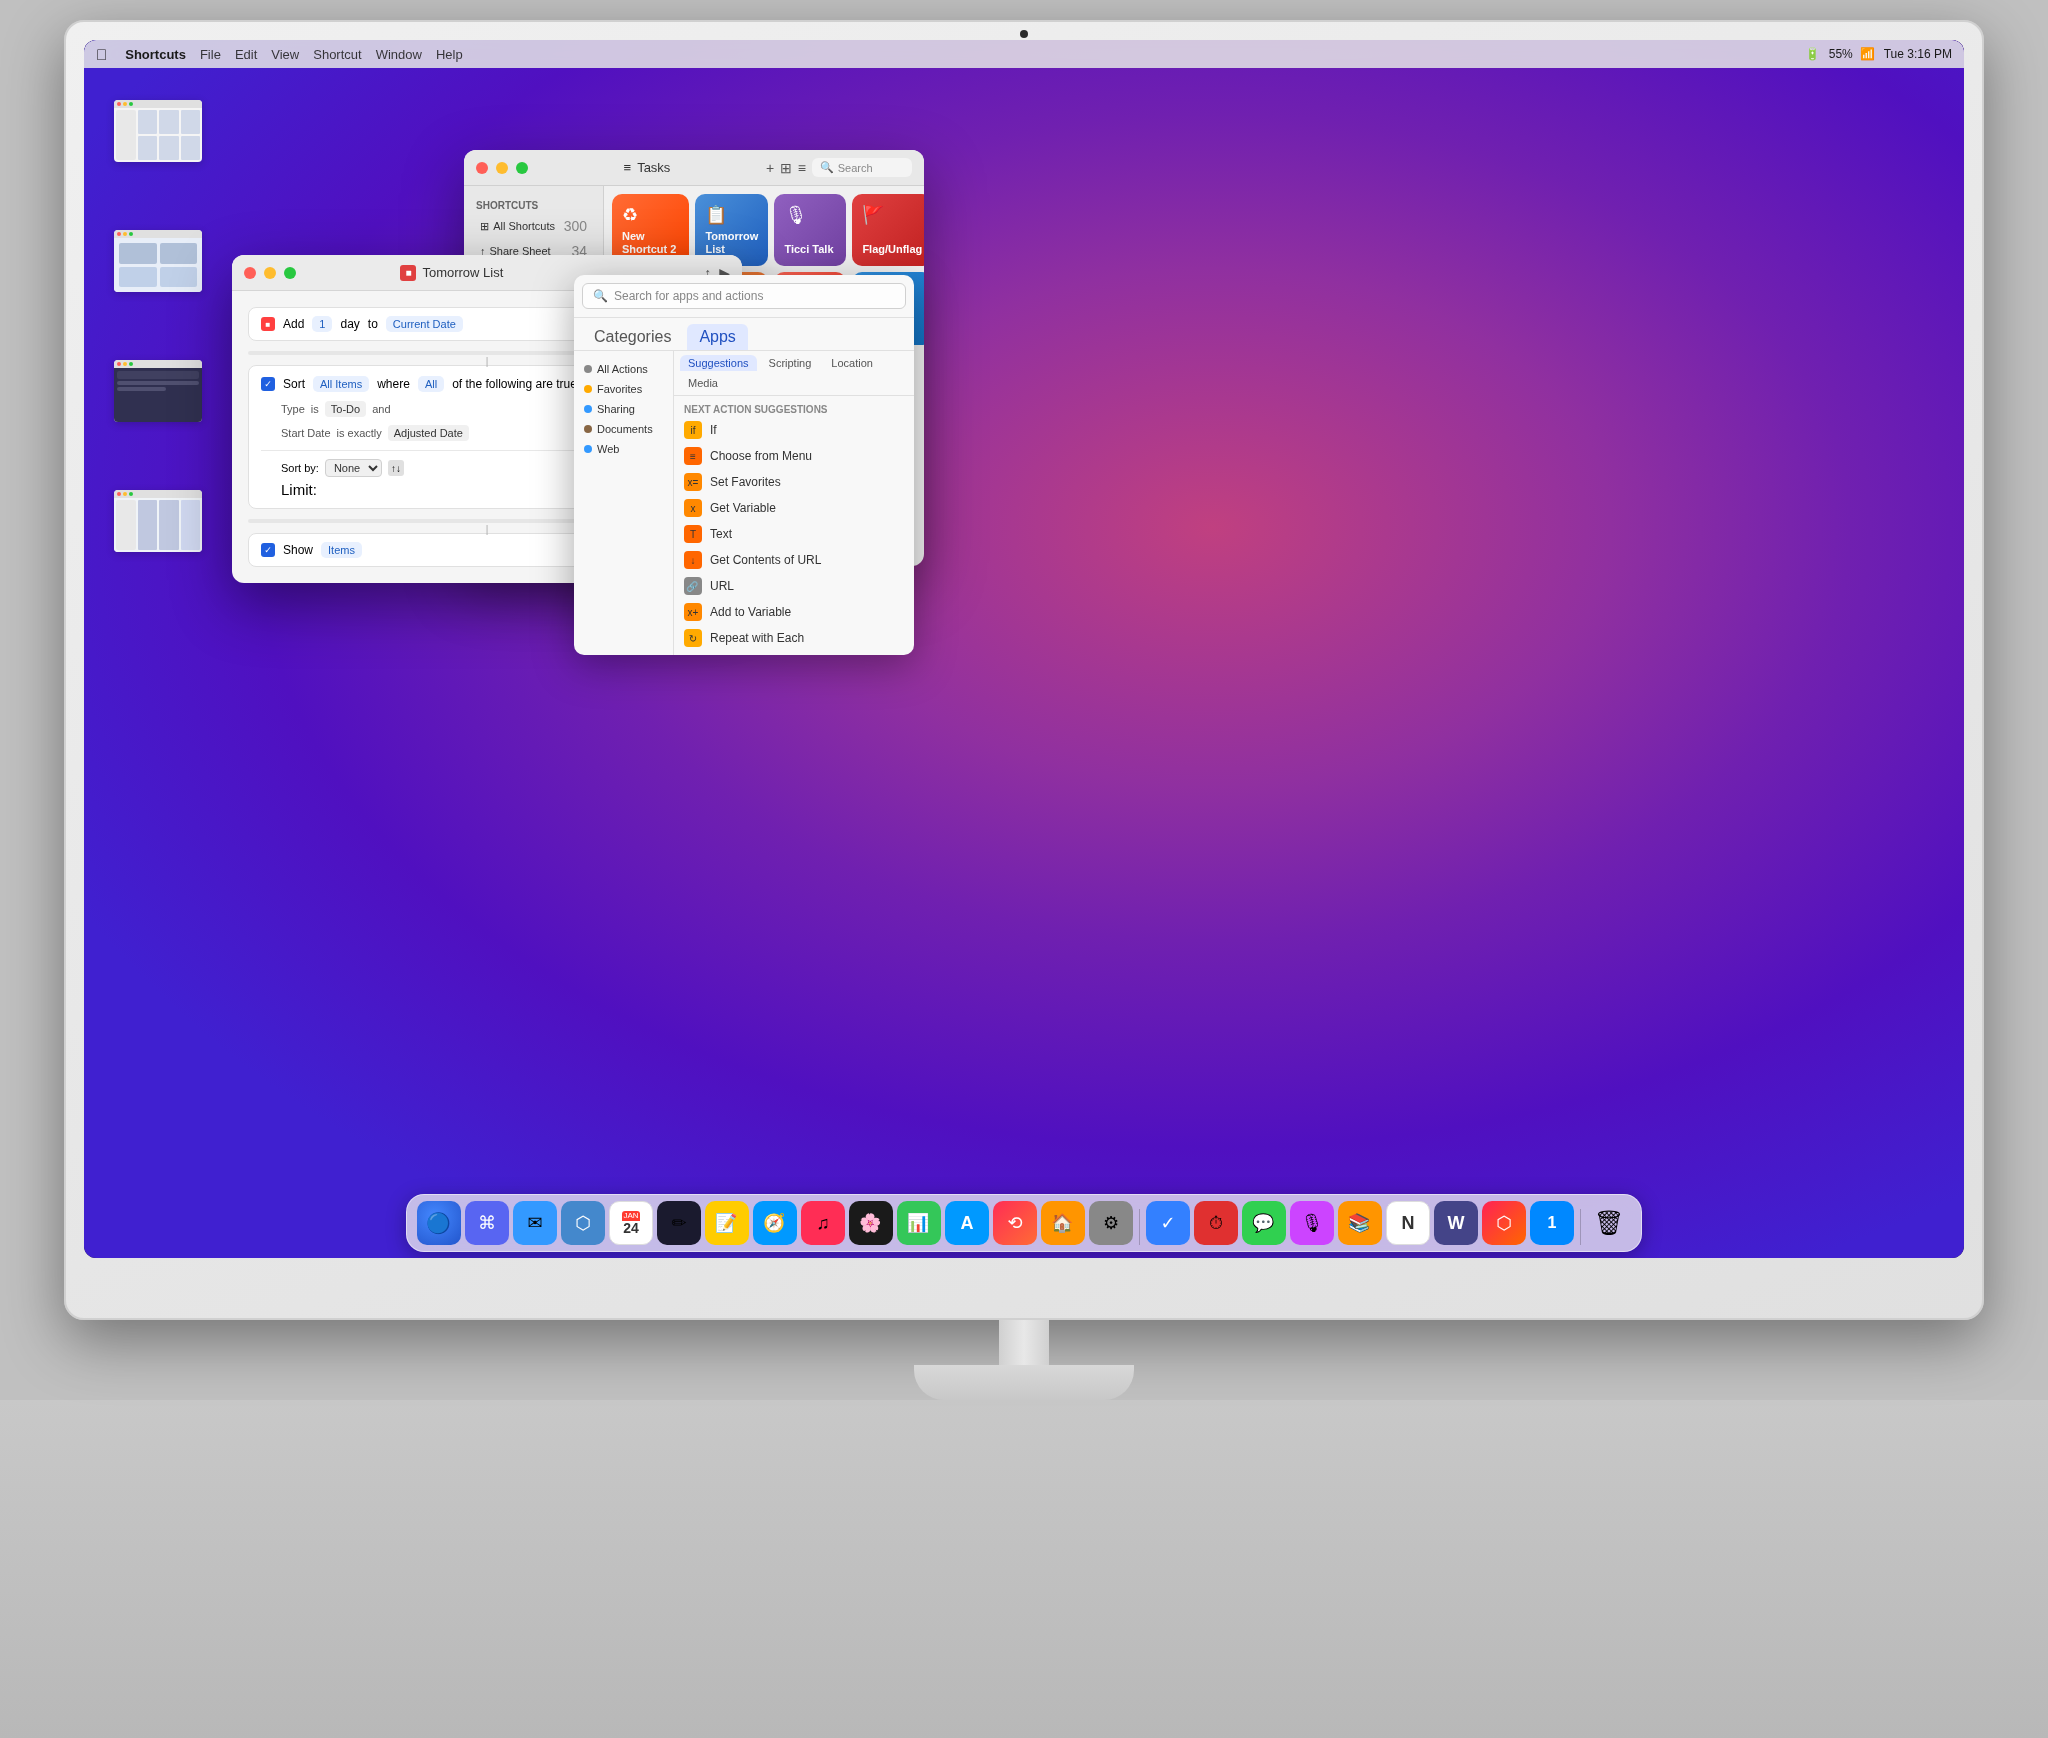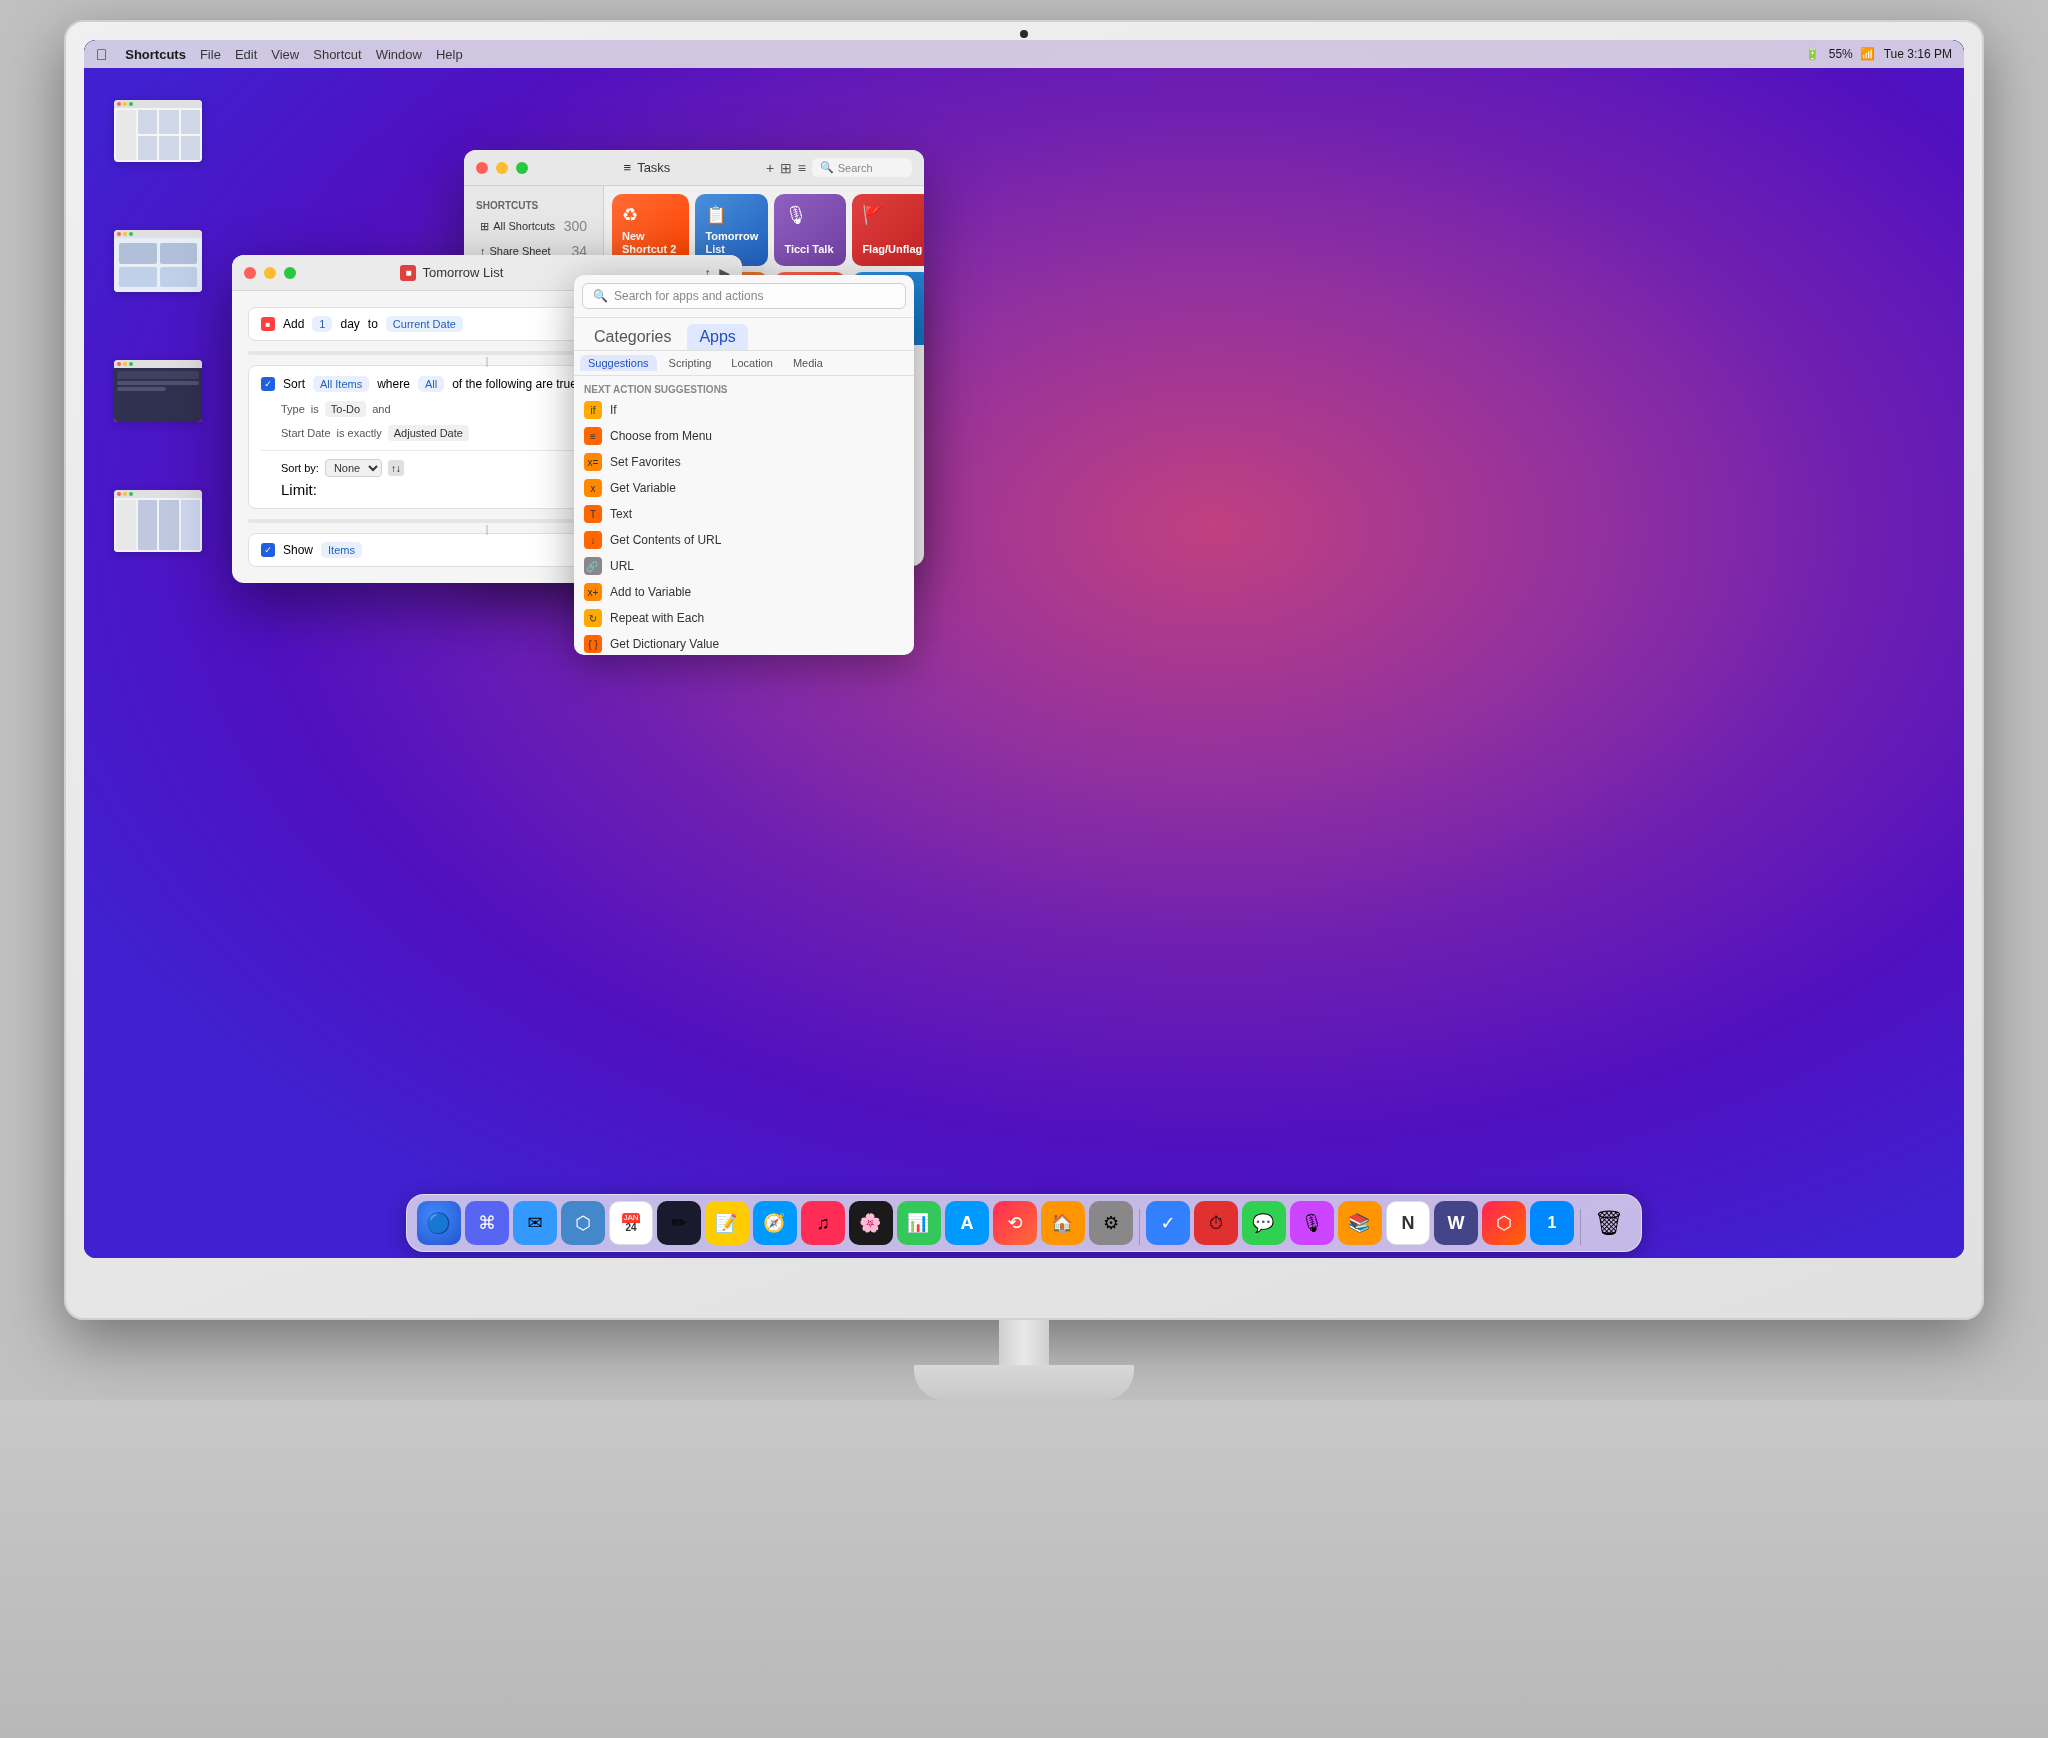--- a/index.html
+++ b/index.html
@@ -1017,20 +1017,42 @@
             <span>Search for apps and actions</span>
           </div>
         </div>
 
         <div class="suggestions-tabs">
           <div class="sugg-tab">Categories</div>
           <div class="sugg-tab active">Apps</div>
         </div>
 
         <div class="suggestions-content">
+          <div class="suggestions-categories">
+            <div class="sugg-cat-item">
+              <div class="cat-dot" style="background:#888;"></div>
+              <span>All Actions</span>
+            </div>
+            <div class="sugg-cat-item">
+              <div class="cat-dot" style="background:#ffaa00;"></div>
+              <span>Favorites</span>
+            </div>
+            <div class="sugg-cat-item">
+              <div class="cat-dot" style="background:#3399ff;"></div>
+              <span>Sharing</span>
+            </div>
+            <div class="sugg-cat-item">
+              <div class="cat-dot" style="background:#886644;"></div>
+              <span>Documents</span>
+            </div>
+            <div class="sugg-cat-item">
+              <div class="cat-dot" style="background:#3399ff;"></div>
+              <span>Web</span>
+            </div>
+          </div>
 
           <div style="flex:1; display:flex; flex-direction:column; overflow:hidden;">
 
             <div style="display:flex; gap:4px; padding:4px 6px; border-bottom:1px solid #e0e0e0; flex-wrap:wrap;">
               <div class="sugg-tab active" style="font-size:11px; padding:2px 8px;">Suggestions</div>
               <div class="sugg-tab" style="font-size:11px; padding:2px 8px;">Scripting</div>
               <div class="sugg-tab" style="font-size:11px; padding:2px 8px;">Location</div>
               <div class="sugg-tab" style="font-size:11px; padding:2px 8px;">Media</div>
             </div>
 
@@ -1093,21 +1115,21 @@
         </div>
         <div class="dock-app" style="background:#3399ff; border-radius:10px;">
           <span style="font-size:18px;">✉</span>
         </div>
         <div class="dock-app" style="background:#4488cc; border-radius:10px;">
           <span style="font-size:18px; color:white;">⬡</span>
         </div>
         <div class="dock-app" style="background:white; border-radius:10px; border: 1px solid #ddd;">
           <div style="text-align:center; line-height:1;">
             <div style="background:#ff3b30; color:white; font-size:8px; border-radius:3px 3px 0 0; padding:1px;">JAN</div>
-            <div style="font-size:10px; font-weight:bold; color:#333;">24</div>
+            <div style="font-size:14px; font-weight:bold; color:#333;">24</div>
           </div>
         </div>
         <div class="dock-app" style="background:#1a1a2e; border-radius:10px;">
           <span style="font-size:18px;">✏</span>
         </div>
         <div class="dock-app" style="background:#ffcc00; border-radius:10px;">
           <span style="font-size:18px;">📝</span>
         </div>
         <div class="dock-app" style="background:#0099ff; border-radius:10px;">
           <span style="font-size:18px;">🧭</span>

